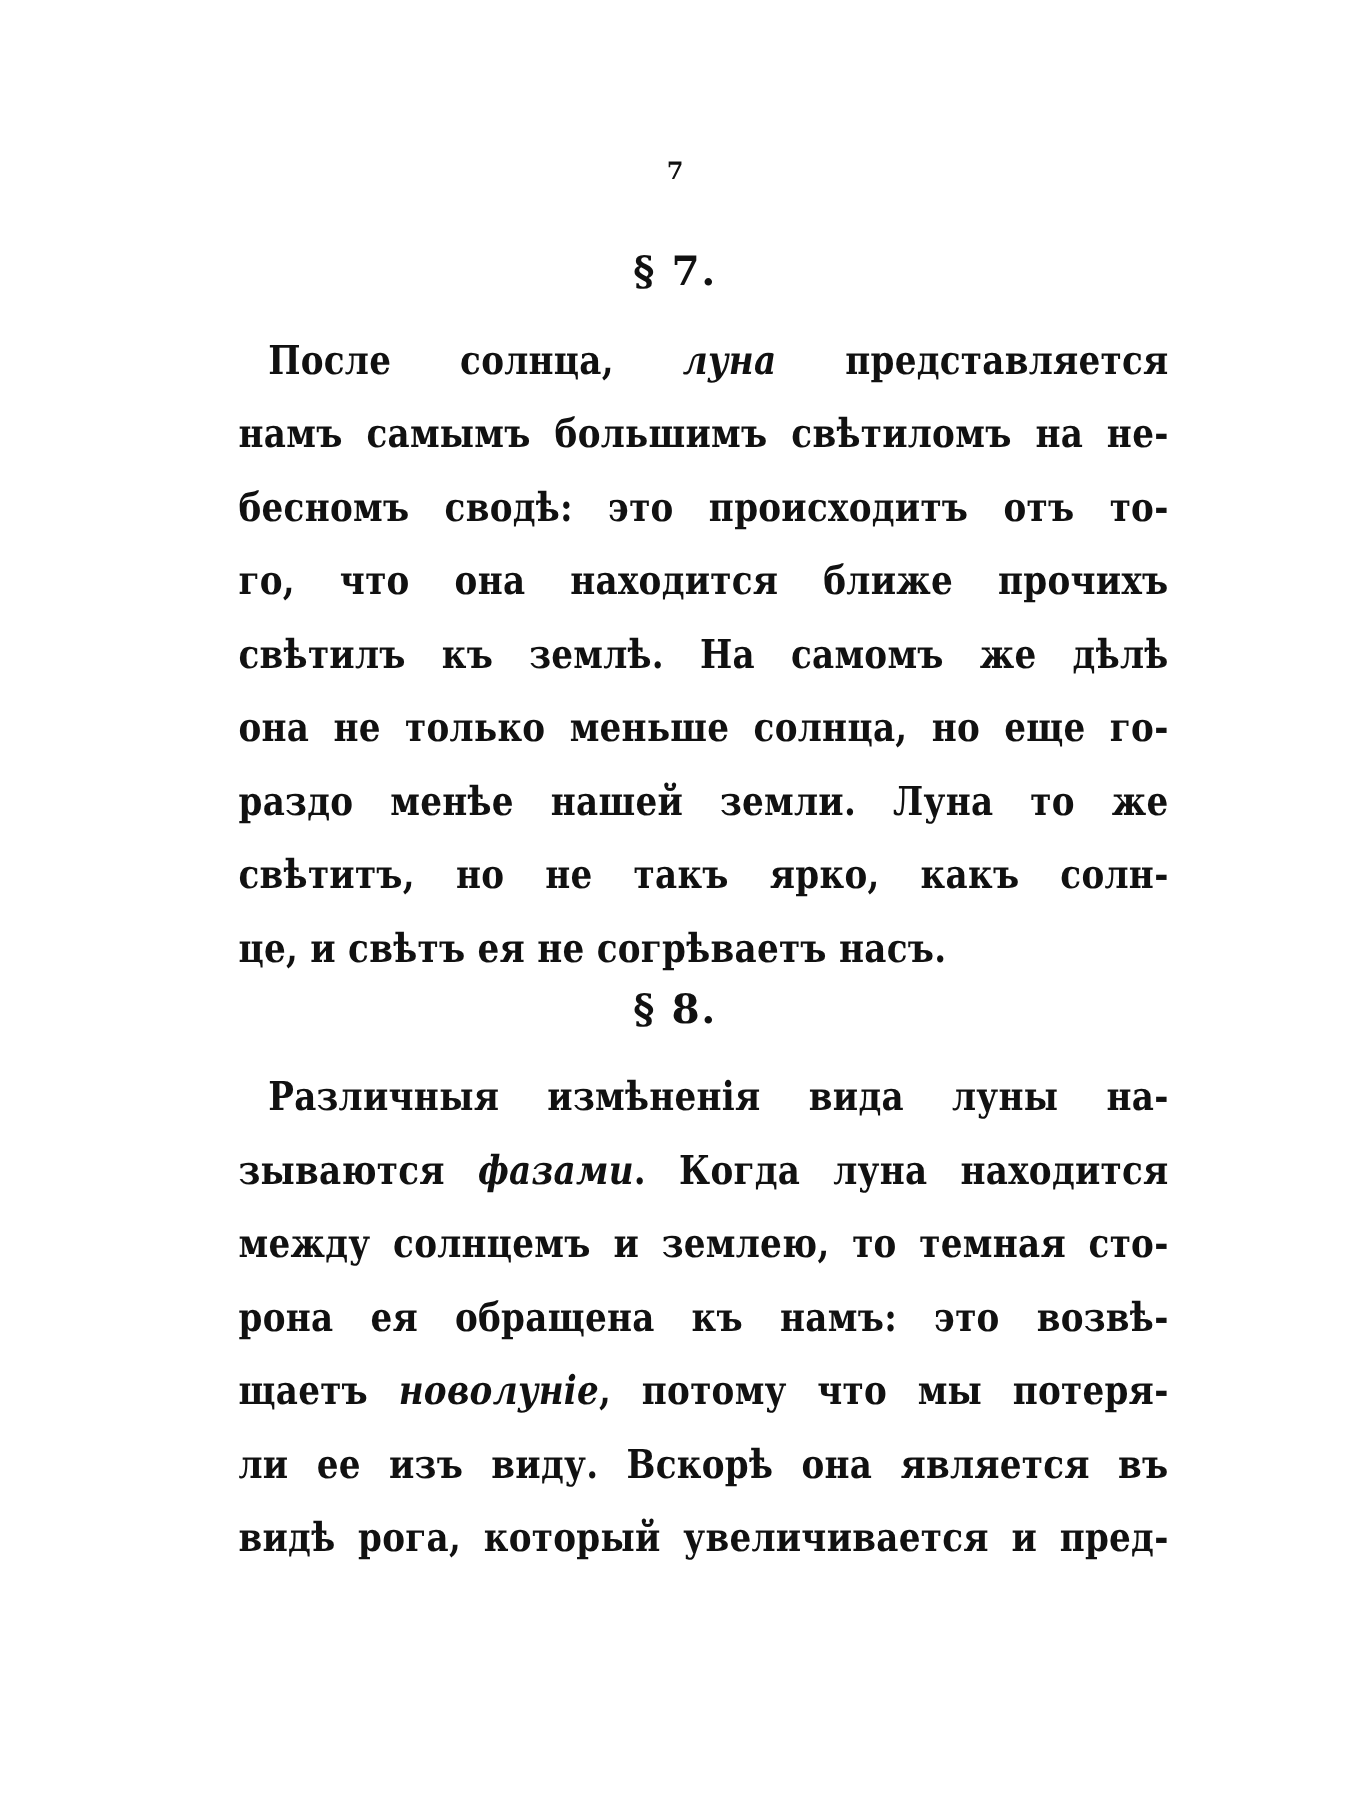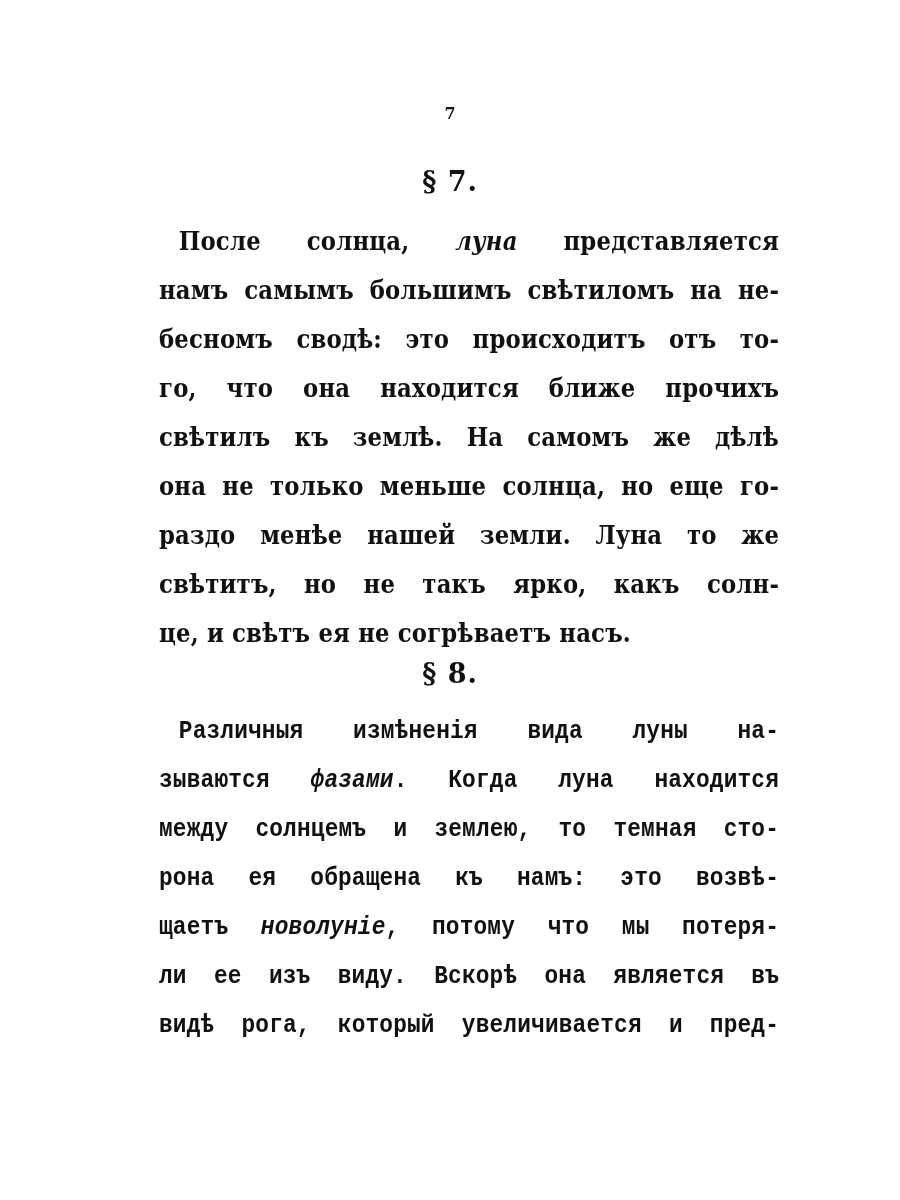--- a/index.html
+++ b/index.html
@@ -39,21 +39,21 @@
   <div class="line">го, что она находится ближе прочихъ</div>
   <div class="line">свѣтилъ къ землѣ. На самомъ же дѣлѣ</div>
   <div class="line">она не только меньше солнца, но еще го-</div>
   <div class="line">раздо менѣе нашей земли. Луна то же</div>
   <div class="line">свѣтитъ, но не такъ ярко, какъ солн-</div>
   <div class="line last">це, и свѣтъ ея не согрѣваетъ насъ.</div>
 </div>
 
 <div class="section-heading" style="top:658px;">§ 8.</div>
 
-<div class="para" style="top:707px;font-family:Liberation Mono, monospace;">
+<div class="para" style="top:707px;">
   <div class="line indent">Различныя измѣненія вида луны на-</div>
   <div class="line"><span>зываются </span><span class="it">фазами</span><span>. Когда луна находится</span></div>
   <div class="line">между солнцемъ и землею, то темная сто-</div>
   <div class="line">рона ея обращена къ намъ: это возвѣ-</div>
   <div class="line"><span>щаетъ </span><span class="it">новолуніе</span><span>, потому что мы потеря-</span></div>
   <div class="line">ли ее изъ виду. Вскорѣ она является въ</div>
   <div class="line">видѣ рога, который увеличивается и пред-</div>
 </div>
 
 </body></html>

